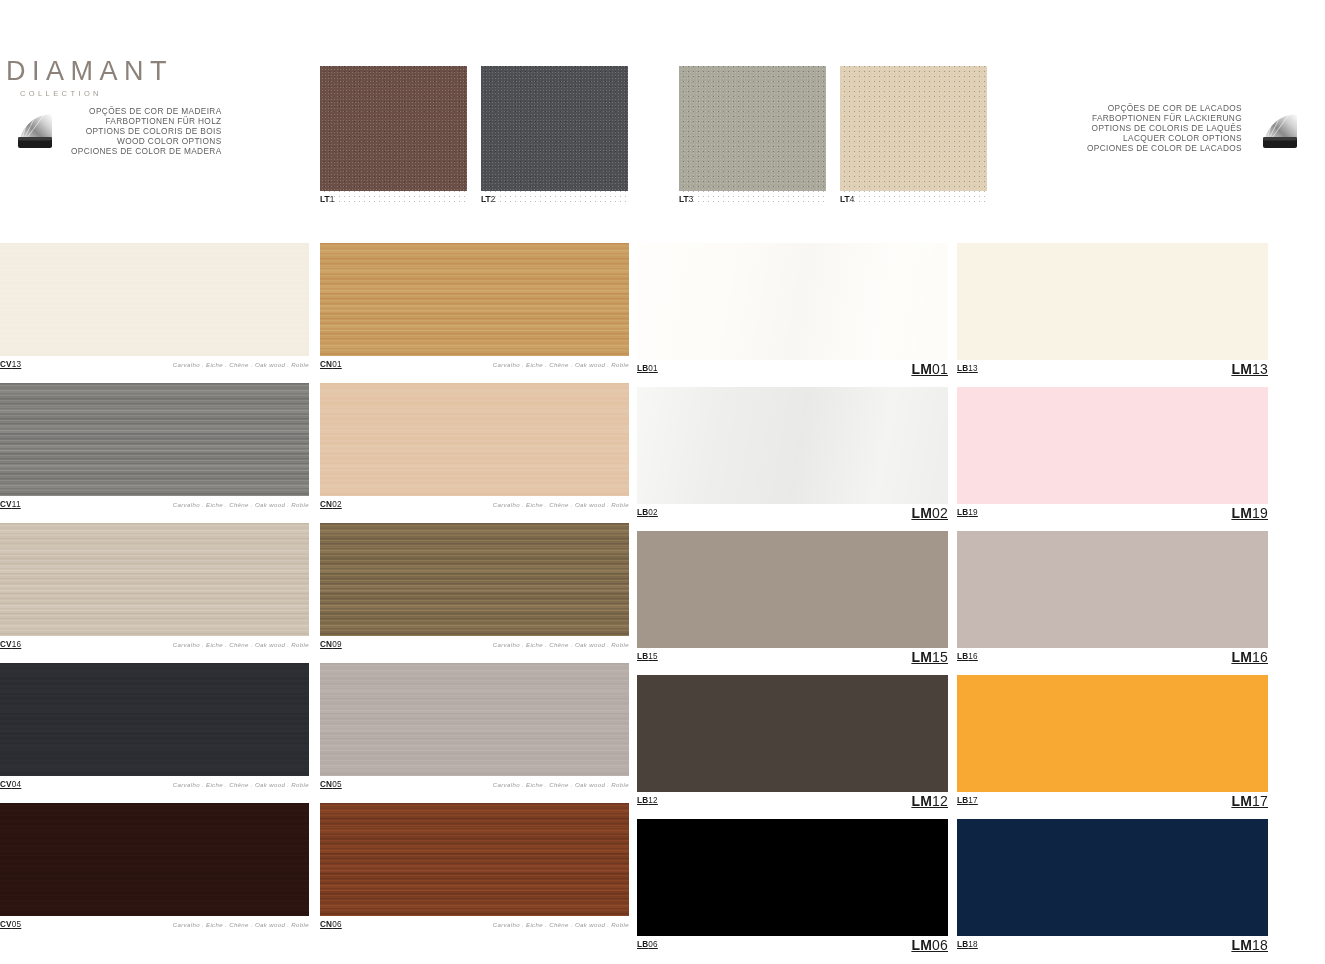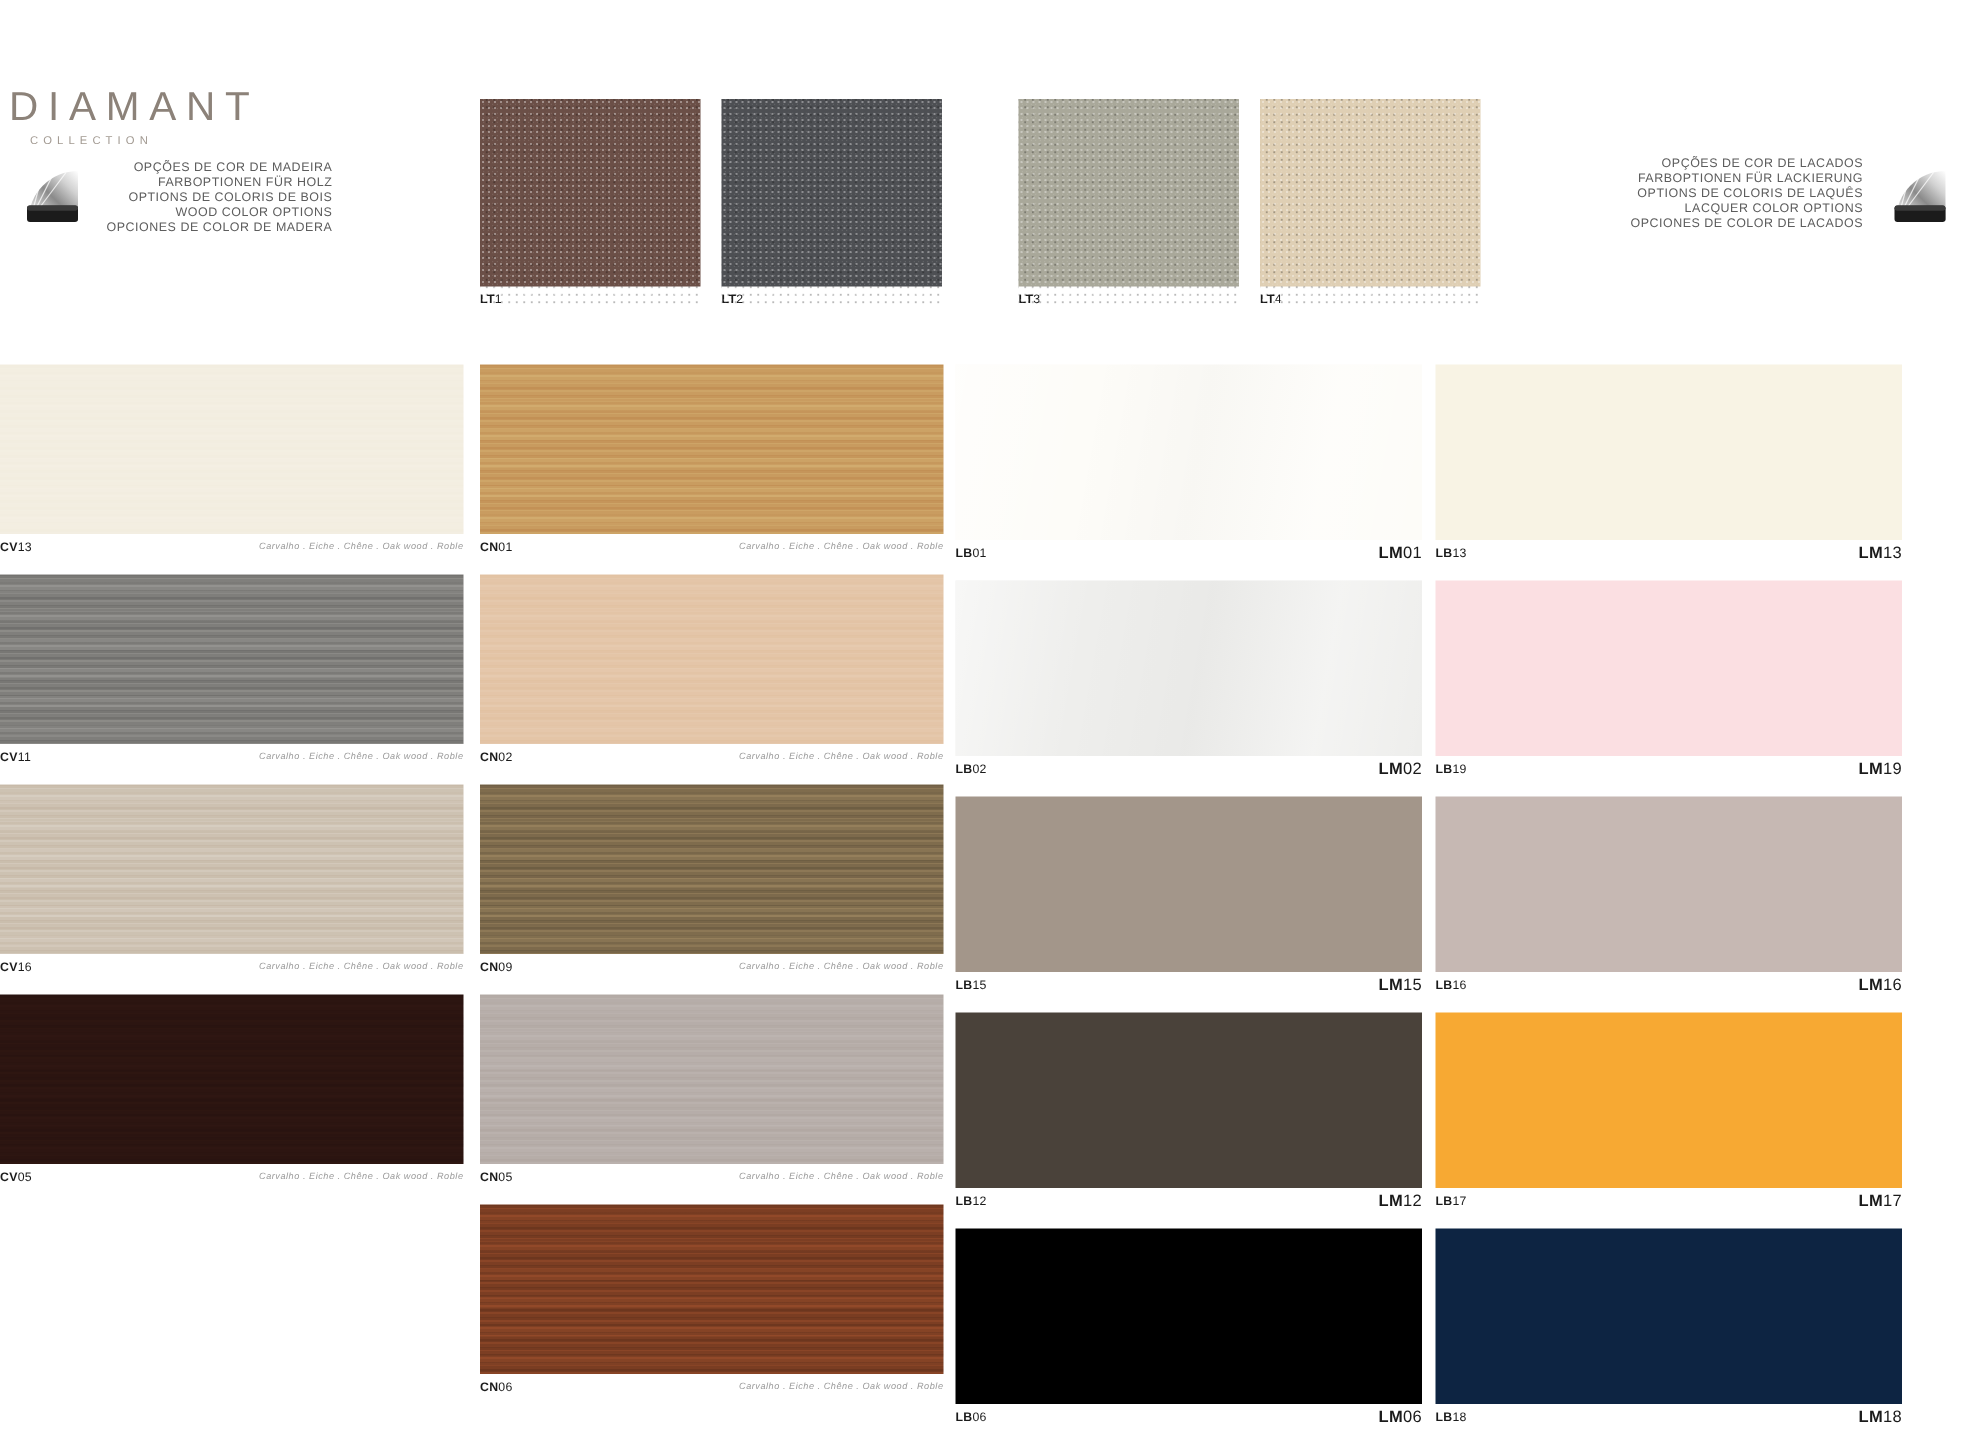--- a/index.html
+++ b/index.html
@@ -49,27 +49,27 @@
   .col-l { width: 311px; }
 
   .sw { position: relative; margin-bottom: 10px; }
   .sw-chip { width: 100%; position: relative; }
   .sw-chip.wood { height: 113px; }
   .sw-chip.lacq { height: 117px; }
   .cap {
     position: relative; height: 17px;
     display: flex; align-items: center; justify-content: space-between;
   }
-  .code { font-size: 8.2px; color: #1b1b1b; font-weight: 700; letter-spacing: .2px; }
+  .code { font-size: 8.2px; color: #1b1b1b; font-weight: 700; letter-spacing: .2px; text-decoration: underline; }
   .code .num { font-weight: 400; }
   .species {
     font-size: 6.1px; color: #9a9a9a; letter-spacing: .35px;
     font-style: italic; white-space: nowrap;
   }
-  .code-r { font-size: 11px; color: #1b1b1b; font-weight: 700; letter-spacing: .2px; }
+  .code-r { font-size: 14px; color: #1b1b1b; font-weight: 700; letter-spacing: .2px; text-decoration: underline; }
   .code-r .num { font-weight: 400; }
 
   
   .grain::after {
     content: ""; position: absolute; inset: 0; pointer-events: none;
     background:
       repeating-linear-gradient(0deg,
         rgba(255,255,255,.16) 0px, rgba(255,255,255,.16) 1px,
         rgba(0,0,0,.00) 1px, rgba(0,0,0,.00) 2px,
         rgba(0,0,0,.07) 2px, rgba(0,0,0,.07) 3px,
@@ -206,20 +206,27 @@
         </div>
       </div>
       <div class="sw">
         <div class="sw-chip wood grain strong" style="background: rgb(205, 193, 177);"></div>
         <div class="cap">
           <span class="code"><span>CV</span><span class="num">16</span></span>
           <span class="species">Carvalho . Eiche . Chêne . Oak wood . Roble</span>
         </div>
       </div>
       <div class="sw">
+        <div class="sw-chip wood grain soft" style="background: rgb(43, 45, 51);"></div>
+        <div class="cap">
+          <span class="code"><span>CV</span><span class="num">04</span></span>
+          <span class="species">Carvalho . Eiche . Chêne . Oak wood . Roble</span>
+        </div>
+      </div>
+      <div class="sw">
         <div class="sw-chip wood grain soft" style="background: rgb(43, 20, 16);"></div>
         <div class="cap">
           <span class="code"><span>CV</span><span class="num">05</span></span>
           <span class="species">Carvalho . Eiche . Chêne . Oak wood . Roble</span>
         </div>
       </div>
     </div>
 
     <div class="col col-w" style="left:320px">
       <div class="sw">

